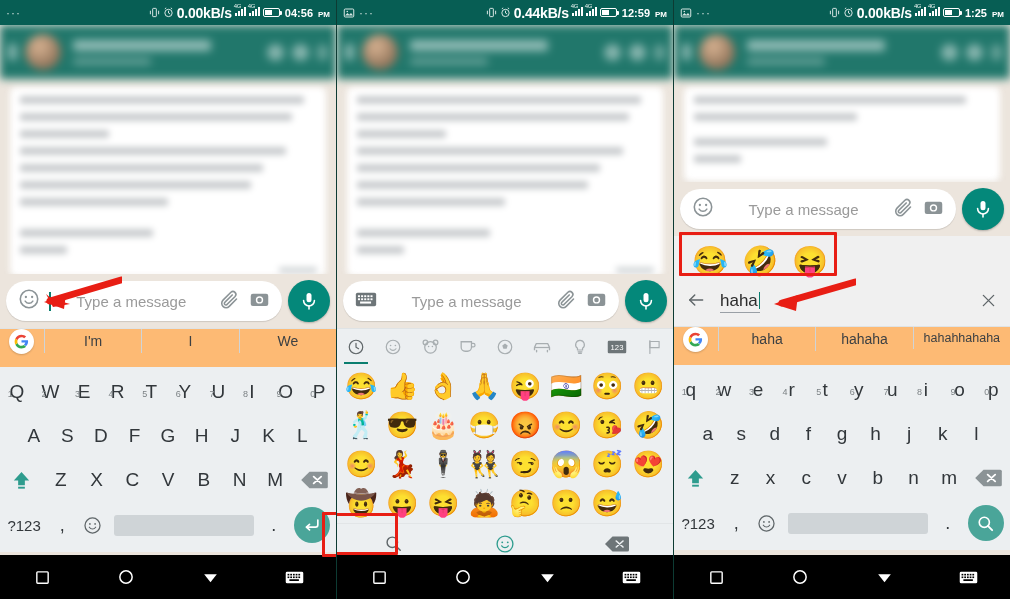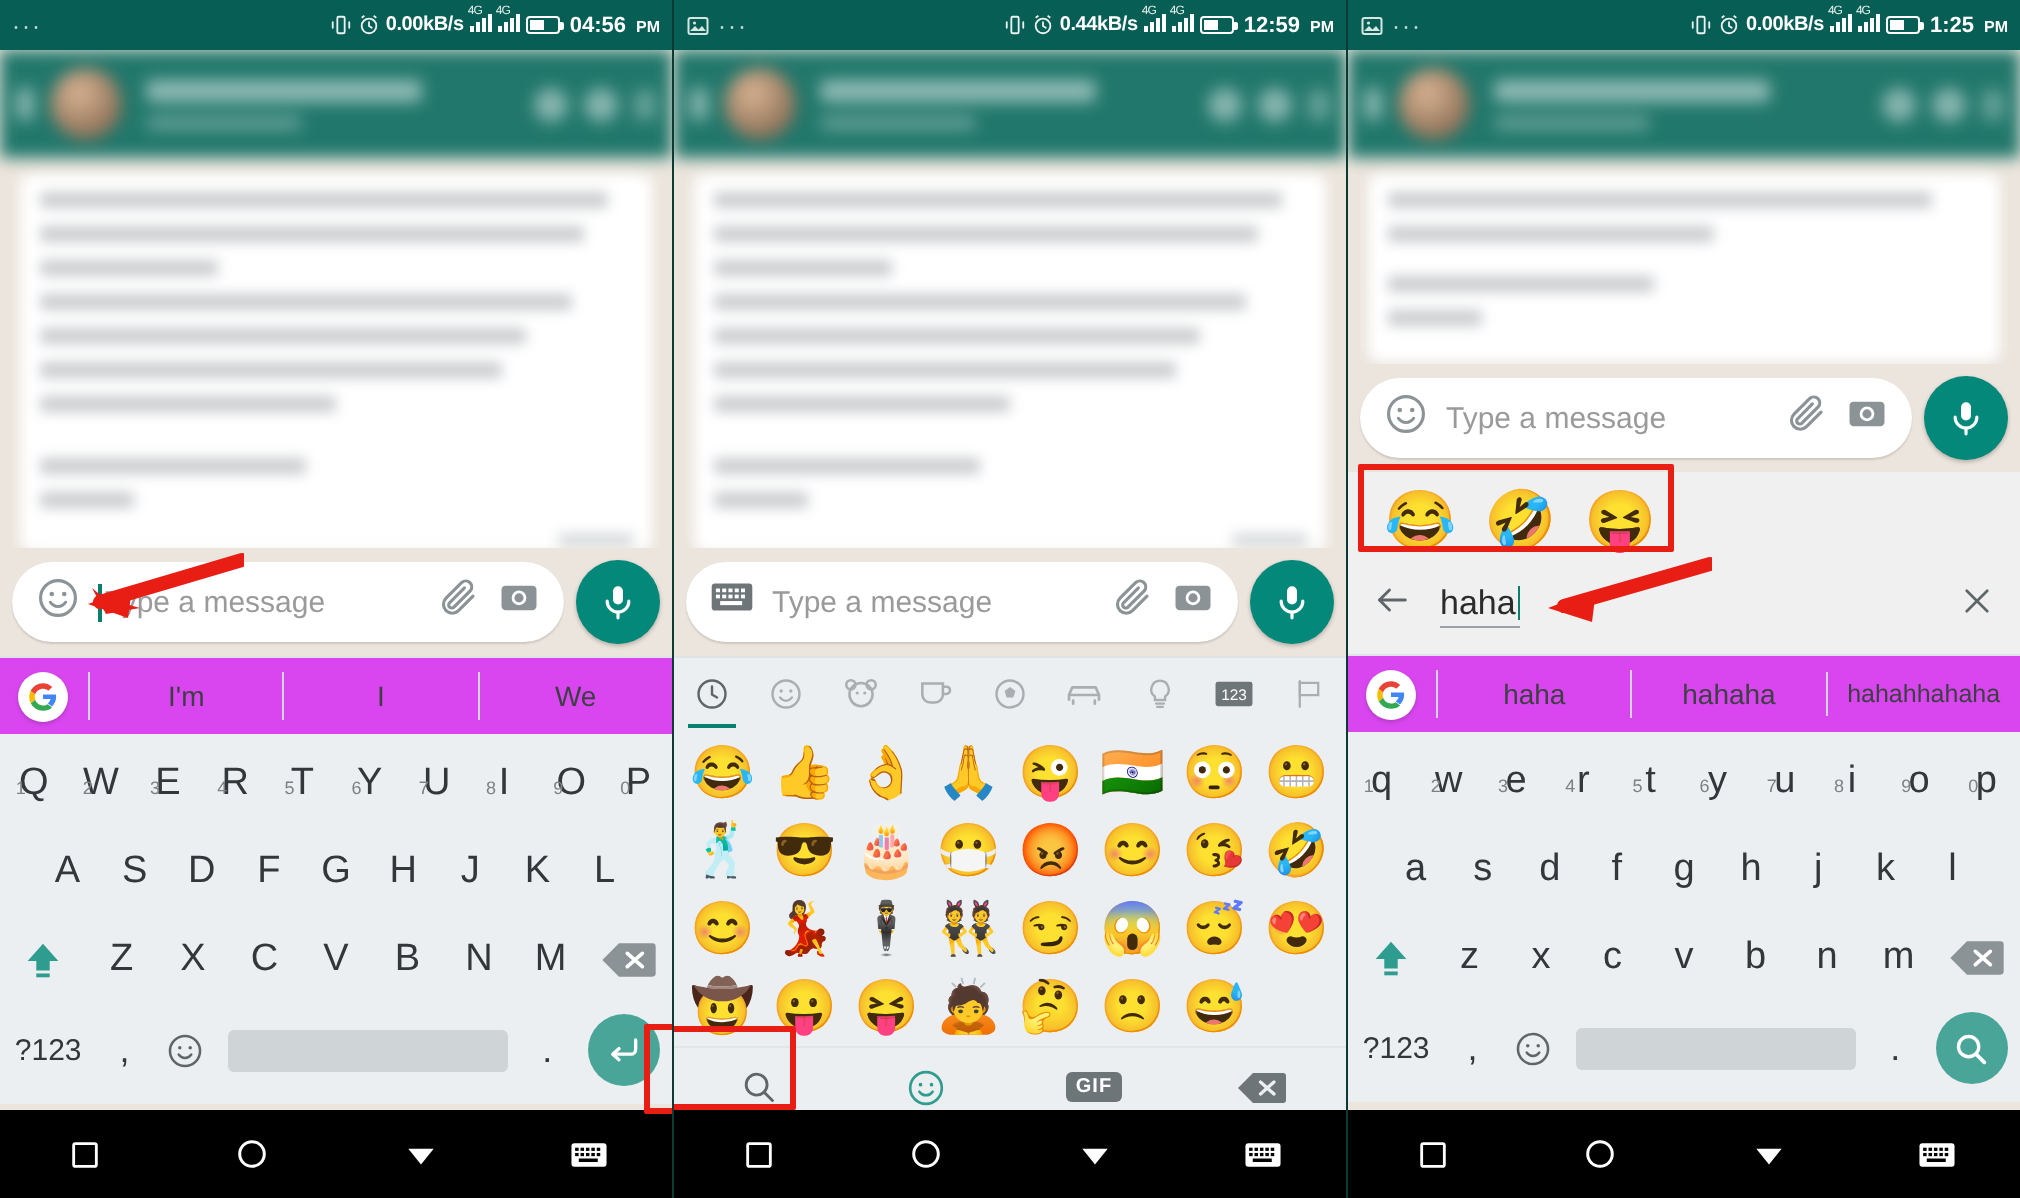--- a/index.html
+++ b/index.html
@@ -24,21 +24,21 @@
     height: 25px; background: #075e54;
     display: flex; align-items: center;
     padding: 0 6px;
     color: #e8f2ef;
     font-size: 10px;
     position: relative; z-index: 5;
   }
   .sb-left { display: flex; align-items: center; gap: 4px; flex: 1; }
   .sb-right { display: flex; align-items: center; gap: 3px; }
   .sb-icon { opacity: .92; display: inline-flex; align-items: center; }
-  .sb-speed { font-size: 10px; font-weight: bold; letter-spacing: -.2px; color: #fff; }
+  .sb-speed { font-size: 14px; font-weight: bold; letter-spacing: -.2px; color: #fff; }
   .sb-time { font-size: 11px; font-weight: bold; color: #fff; margin-left: 2px; }
   .sb-time small { font-size: 8px; }
   .sig { display: inline-block; position: relative; }
   .sig-sup { position: absolute; top: -4px; left: -1px; font-size: 6px; letter-spacing: -.5px; }
   .bars { display: inline-flex; align-items: flex-end; gap: 1px; height: 9px; }
   .bars i { display: block; width: 2px; background: #fff; }
   .bars i:nth-child(1){height:3px}.bars i:nth-child(2){height:5px}
   .bars i:nth-child(3){height:7px}.bars i:nth-child(4){height:9px}
   .batt { width: 17px; height: 9px; border: 1.3px solid #fff; border-radius: 2px; position: relative; display:inline-block; }
   .batt::after { content:''; position:absolute; right:-3px; top:2px; width:2px; height:4px; background:#fff; border-radius:0 1px 1px 0; }
@@ -85,35 +85,36 @@
     padding: 6px 6px;
     gap: 6px;
     position: relative;
   }
   .inputpill {
     flex: 1; height: 40px;
     background: #fff; border-radius: 21px;
     display: flex; align-items: center;
     padding: 0 12px; gap: 9px;
     box-shadow: 0 1px 1px rgba(0,0,0,.13);
+    text-align: center;
   }
   .ph { flex: 1; color: #9a9a9a; font-size: 15px; }
   .caret { width: 1.5px; height: 19px; background: #0a7e6f; }
   .mic-btn {
     width: 42px; height: 42px; border-radius: 50%;
     background: #04887a;
     display: flex; align-items: center; justify-content: center;
     box-shadow: 0 1px 2px rgba(0,0,0,.25);
     flex: none;
   }
 
   
   .sugbar {
-    height: 39px; background: #d946ef;
-    display: flex; align-items: center;
+    height: 39px; background: #fdba74;
+    display: flex; align-items: flex-start;
     border-top: 1px solid #dfe3e5;
   }
   .glogo {
     width: 25px; height: 25px; border-radius: 50%;
     background: #fff; margin: 0 10px 0 9px;
     display:flex; align-items:center; justify-content:center;
     box-shadow: 0 1px 2px rgba(0,0,0,.18); flex: none;
   }
   .sug {
     flex: 1; text-align: center;
@@ -690,23 +691,20 @@
       </div>
       <div class="eb-item">
         <svg width="20" height="20" viewBox="0 0 24 24">
             <circle cx="12" cy="12" r="9.5" fill="none" stroke="#2e9c8e" stroke-width="1.6"></circle>
             <circle cx="8.7" cy="10" r="1.1" fill="#2e9c8e"></circle>
             <circle cx="15.3" cy="10" r="1.1" fill="#2e9c8e"></circle>
             <path d="M8 14.2c1.1 1.5 2.5 2.2 4 2.2s2.9-.7 4-2.2" stroke="#2e9c8e" stroke-width="1.5" fill="none" stroke-linecap="round"></path>
           </svg>
       </div>
       <div class="eb-item">
-        <span class="gifbadge">GIF</span>
-      </div>
-      <div class="eb-item">
         <svg width="24" height="18" viewBox="0 0 32 24">
             <path d="M10 2h20a2 2 0 012 2v16a2 2 0 01-2 2H10L0 12z" fill="#6d7578"></path>
             <path d="M15 8l9 8M24 8l-9 8" stroke="#eceff1" stroke-width="2.2" stroke-linecap="round"></path>
           </svg>
       </div>
     </div>
 
     <div class="redbox" style="left:-5px; top:513px; width:66px; height:42px;"></div>
 
     <div class="navbar" style="width:337px">

